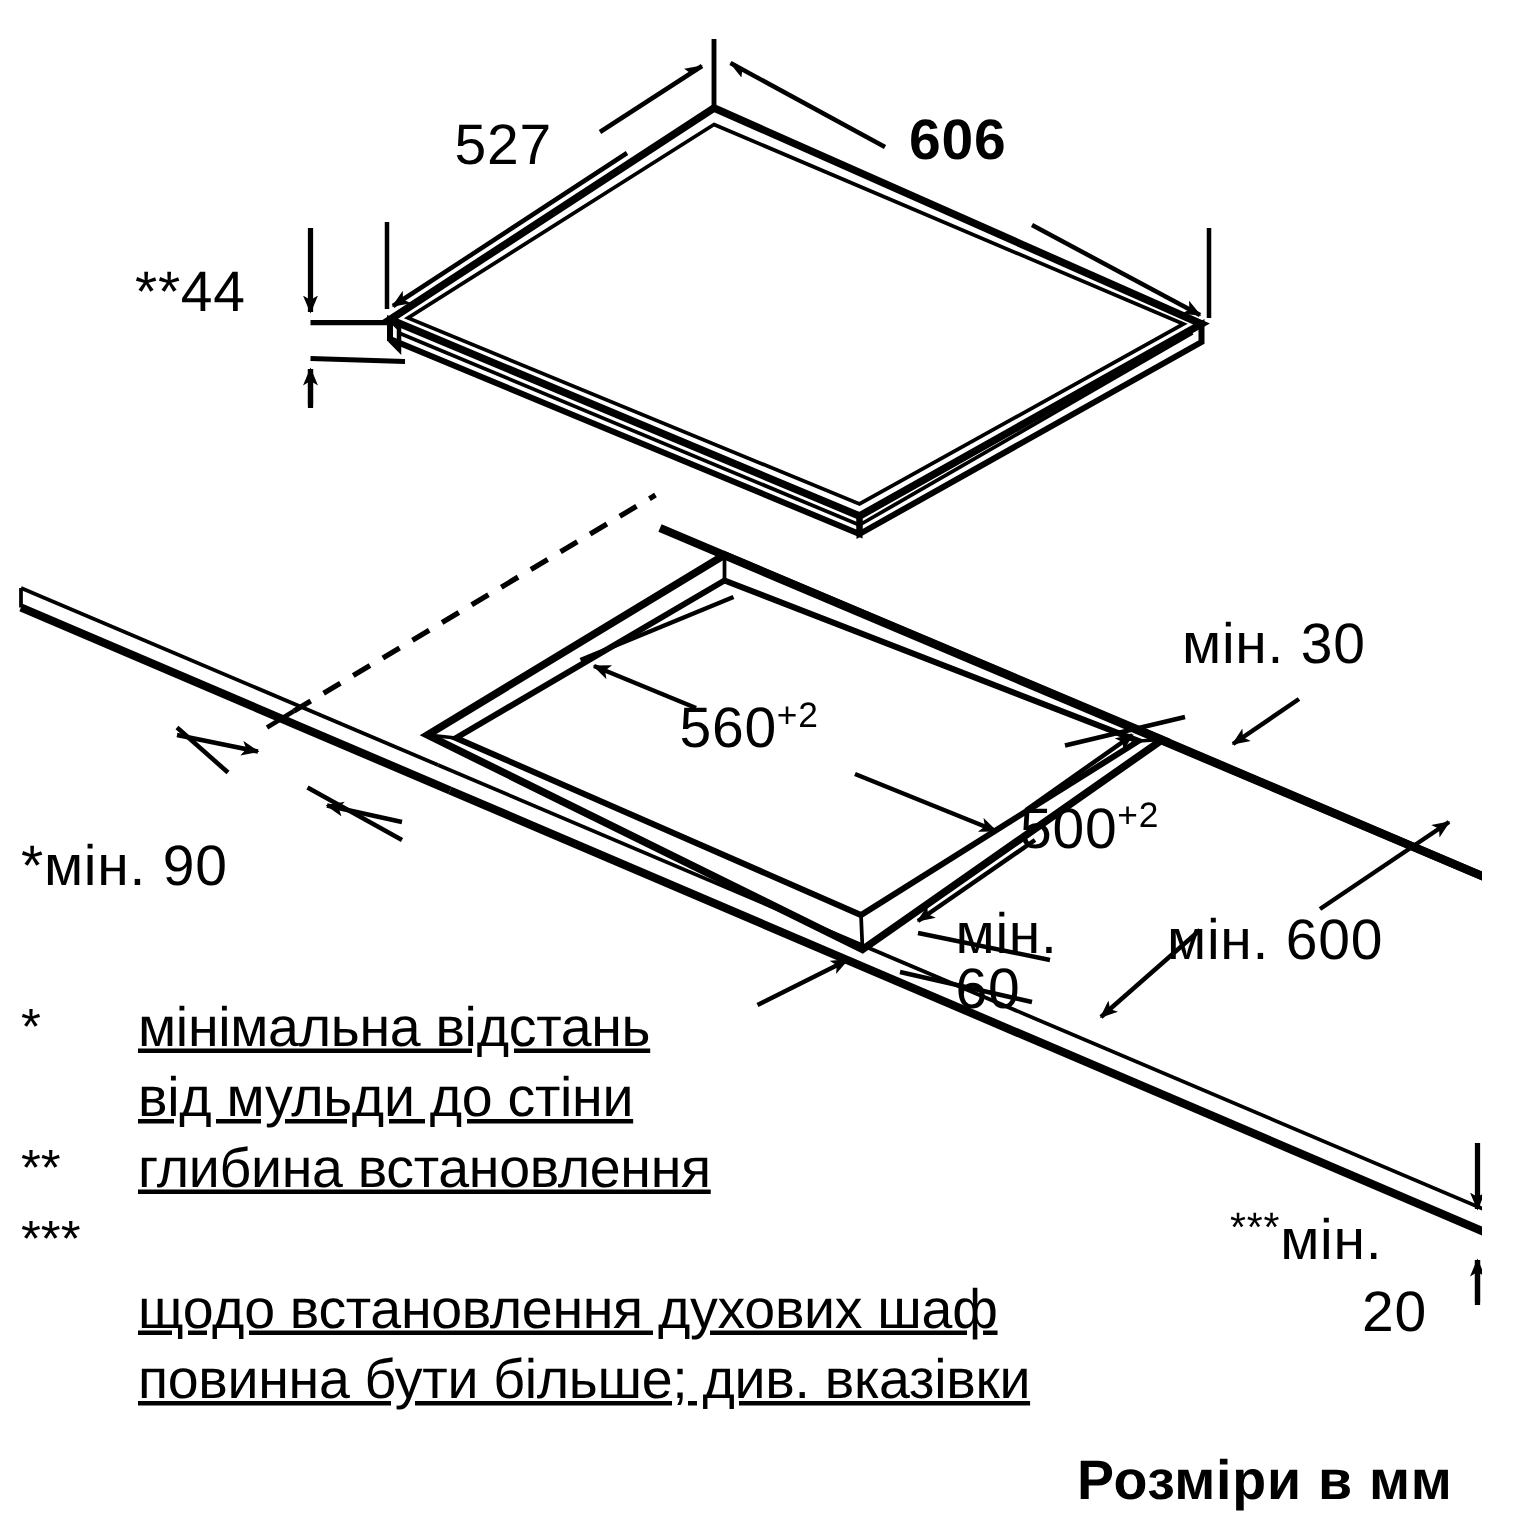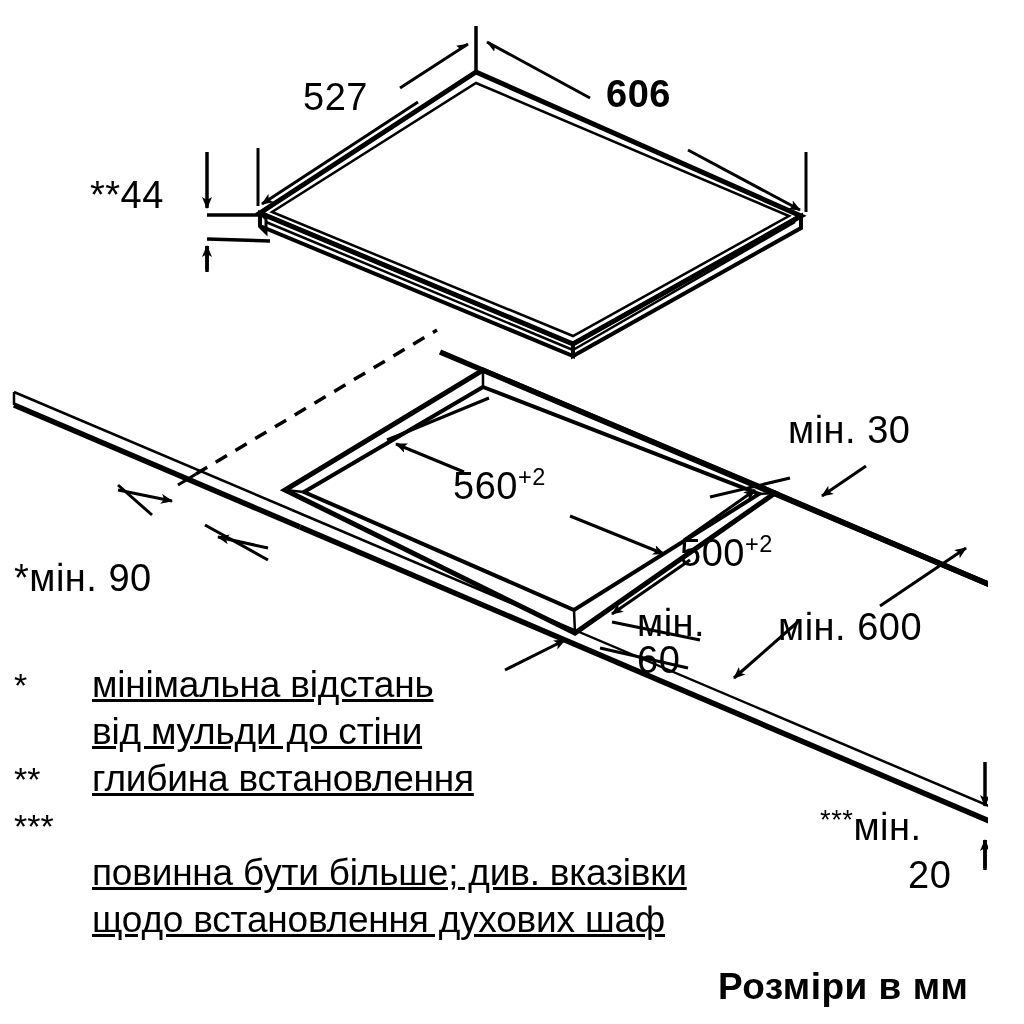--- a/index.html
+++ b/index.html
@@ -237,23 +237,23 @@
     </div>
     <div class="legend-row">
       <span class="legend-star">**</span>
       <span class="legend-text">глибина встановлення</span>
     </div>
     <div class="legend-row">
       <span class="legend-star">***</span>
     </div>
     <div class="legend-row">
       <span class="legend-star"></span>
+      <span class="legend-text">щодо встановлення духових шаф</span>
+    </div>
+    <div class="legend-row">
+      <span class="legend-star"></span>
       <span class="legend-text">повинна бути більше; див. вказівки</span>
     </div>
-    <div class="legend-row">
-      <span class="legend-star"></span>
-      <span class="legend-text">щодо встановлення духових шаф</span>
-    </div>
   </div>
 
   <div class="units">Розміри в мм</div>
 
 </div>
 
 </body></html>

